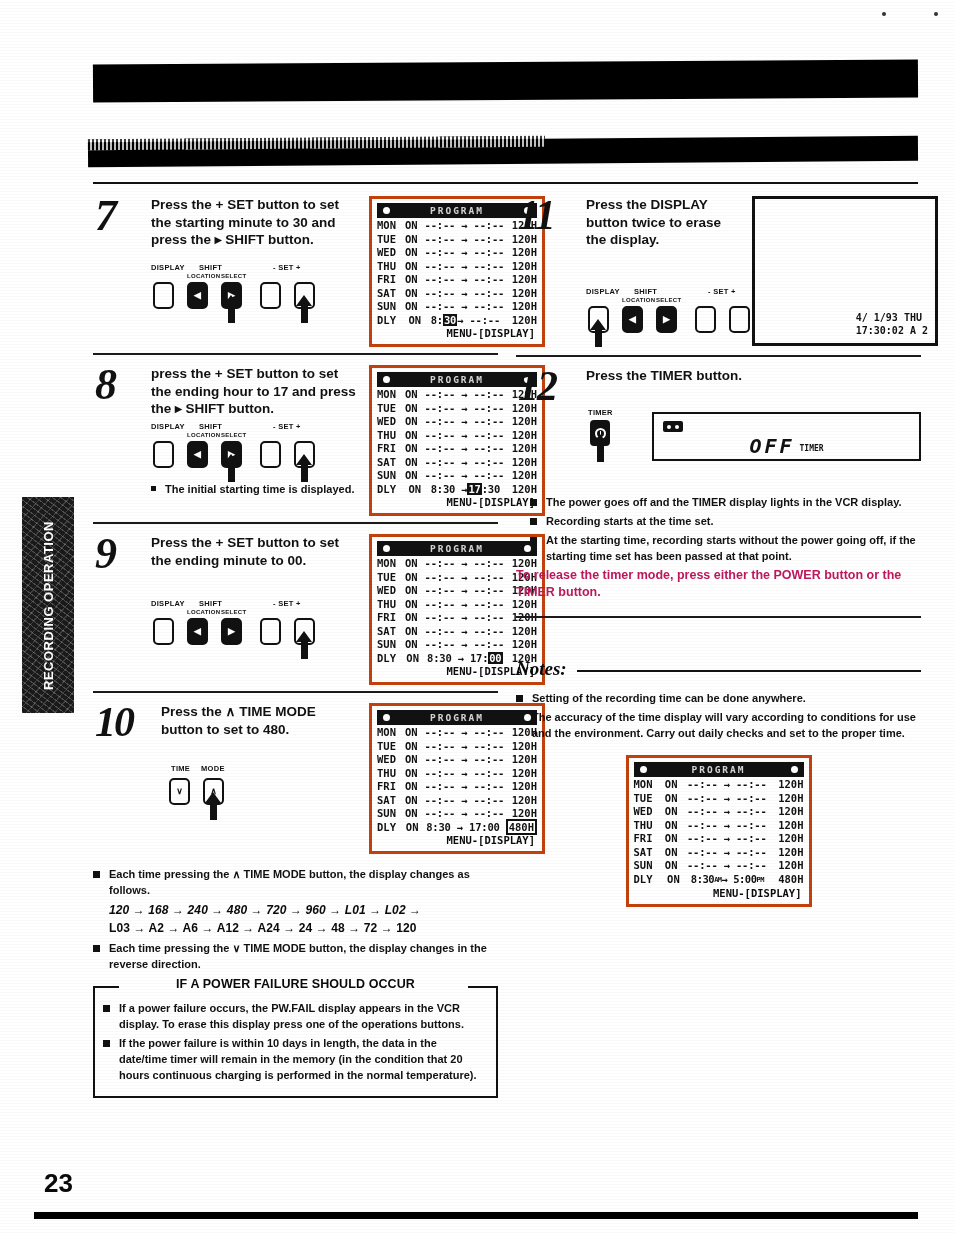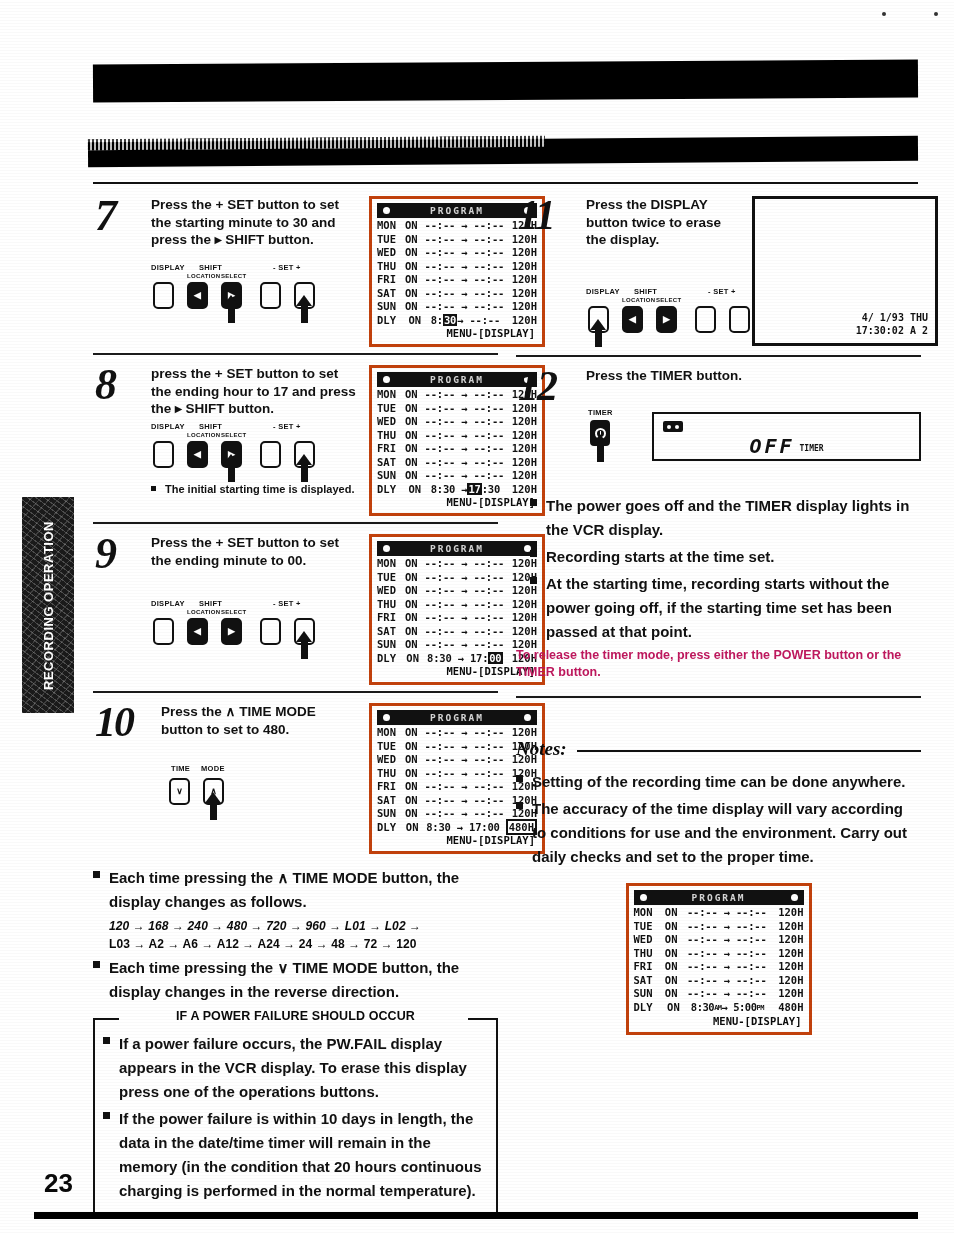--- a/index.html
+++ b/index.html
@@ -161,21 +161,21 @@
   }
   .hl{ background:#111; color:#fff; padding:0 1px; }
   .boxed{ border:2px solid #111; padding:0 1px; }
 
   
   .screen{
     border:3px solid #111; background:#fff; width:186px; height:150px;
     position:relative;
   }
   .screen .stamp{
-    position:absolute; right:7px; bottom:6px; text-align:right;
+    position:absolute; right:7px; bottom:6px; 
     font-family:"DejaVu Sans Mono","Liberation Mono",monospace;
     font-size:10px; line-height:13px; font-weight:bold; color:#111; white-space:pre;
   }
 
   
   .vfd{
     border:2.5px solid #111; background:#fff; height:49px; position:relative;
   }
   .vfd .cass{
     position:absolute; left:9px; top:7px; width:20px; height:11px;
@@ -186,21 +186,21 @@
   .vfd .off{
     position:absolute; left:0; right:0; top:20px; text-align:center;
     font-family:"DejaVu Sans Mono","Liberation Mono",monospace;
     font-style:italic; font-weight:bold; font-size:20px; letter-spacing:3px; color:#111;
   }
   .vfd .off small{ font-size:8px; letter-spacing:0; font-style:normal; margin-left:5px; vertical-align:2px;}
 
   
   .bullets{ margin:10px 0 4px 0; }
   .bl{
-    display:flex; gap:9px; font-size:15px; line-height:24px;
+    display:flex; gap:9px; font-size:11px; line-height:16px;
     font-weight:bold; color:#111; margin-bottom:3px;
   }
   .bl .sq{
     flex:0 0 auto; width:7px; height:7px; background:#111; margin-top:5px;
   }
   .bl .txt{ flex:1 1 auto; }
   .plain{
     font-size:12.5px; line-height:16.5px; font-weight:bold; color:#be185d;
   }
   .seq{

